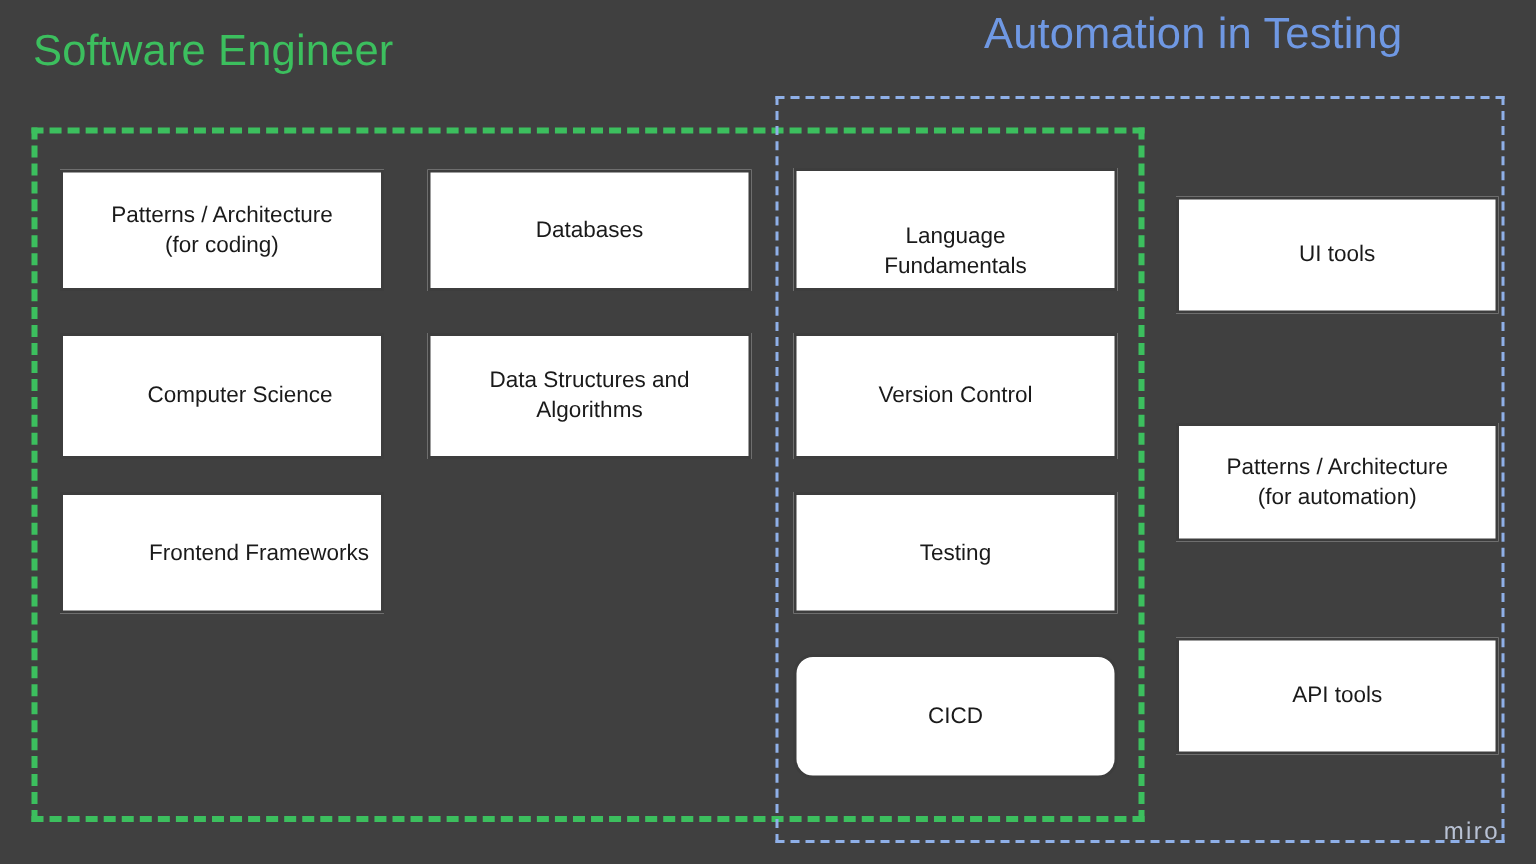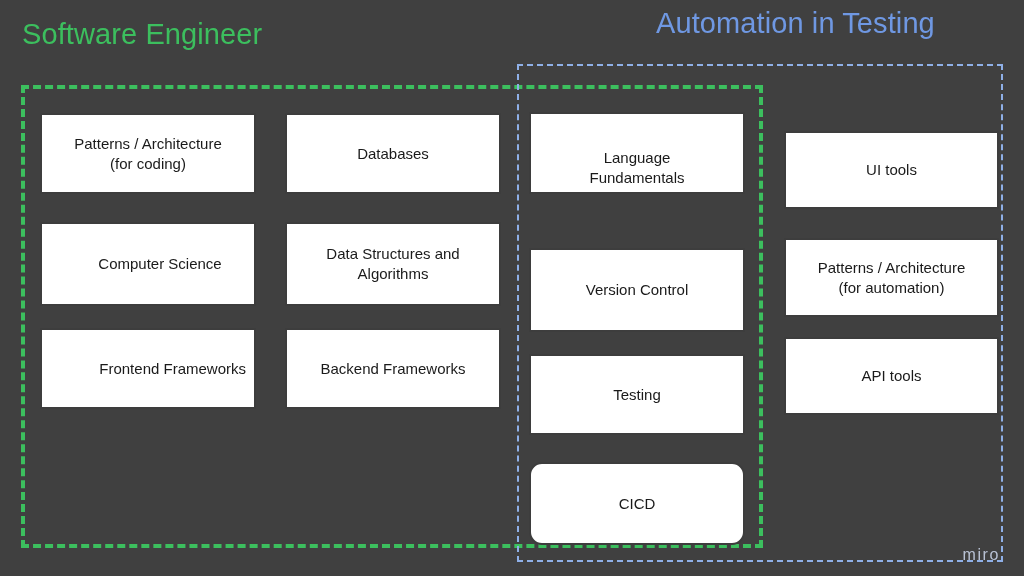--- a/index.html
+++ b/index.html
@@ -64,21 +64,21 @@
 
   
   .column {
     position: absolute;
     display: flex;
     flex-direction: column;
   }
   #col-1 { left: 40px;  top: 113px; width: 216px; }
   #col-2 { left: 285px; top: 113px; width: 216px; }
   #col-3 { left: 529px; top: 112px; width: 216px; }
-  #col-4 { left: 784px; top: 131px; width: 215px; }
+  #col-4 { left: 784px; top: 131px; width: 215px; gap: 44px; }
 
   
   .card {
     box-sizing: border-box;
     border: 2px solid #3d3d3d;
     background: #ffffff;
     display: flex;
     align-items: center;
     justify-content: center;
     text-align: center;
@@ -95,21 +95,21 @@
   
   #col-1 .card:nth-child(1) { height: 81px; margin-bottom: 28px; }
   #col-1 .card:nth-child(2) { height: 84px; margin-bottom: 22px; padding-left: 32px; }
   #col-1 .card:nth-child(3) { height: 81px; justify-content: flex-end; }
 
   #col-2 .card:nth-child(1) { height: 81px; margin-bottom: 28px; }
   #col-2 .card:nth-child(2) { height: 84px; margin-bottom: 22px; }
   #col-2 .card:nth-child(3) { height: 81px; }
 
   #col-3 .card:nth-child(1) { height: 82px; margin-bottom: 28px; align-items: flex-end; }
-  #col-3 .card:nth-child(2) { height: 84px; margin-bottom: 22px; margin-top: 26px; }
+  #col-3 .card:nth-child(2) { height: 84px; margin-bottom: 22px; }
   #col-3 .card:nth-child(3) { height: 81px; margin-bottom: 27px; }
   #col-3 .card:nth-child(4) { height: 83px; border-radius: 13px; }
 
   #col-4 .card:nth-child(1) { height: 78px; margin-bottom: 29px; }
   #col-4 .card:nth-child(2) { height: 79px; margin-bottom: 20px; }
   #col-4 .card:nth-child(3) { height: 78px; }
 
   
   #watermark {
     position: absolute;
@@ -146,23 +146,20 @@
   </div>
 
   <div id="col-2" class="column">
     <div class="card">
       <span class="card-label">Databases</span>
     </div>
     <div class="card">
       <span class="card-label">Data Structures and
 Algorithms</span>
     </div>
-    <div class="card">
-      <span class="card-label">Backend Frameworks</span>
-    </div>
   </div>
 
   <div id="col-3" class="column">
     <div class="card">
       <span class="card-label">Language
 Fundamentals</span>
     </div>
     <div class="card">
       <span class="card-label">Version Control</span>
     </div>

